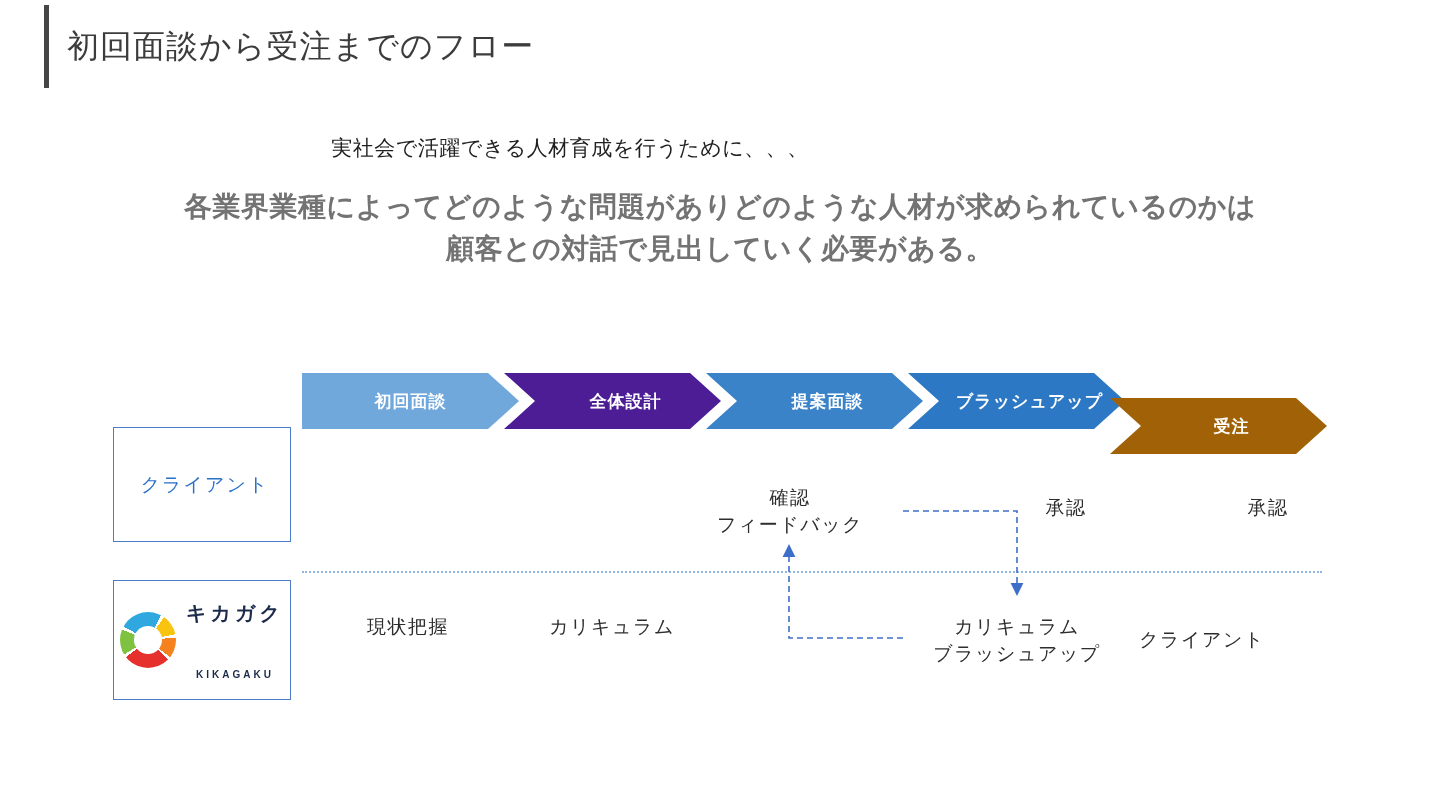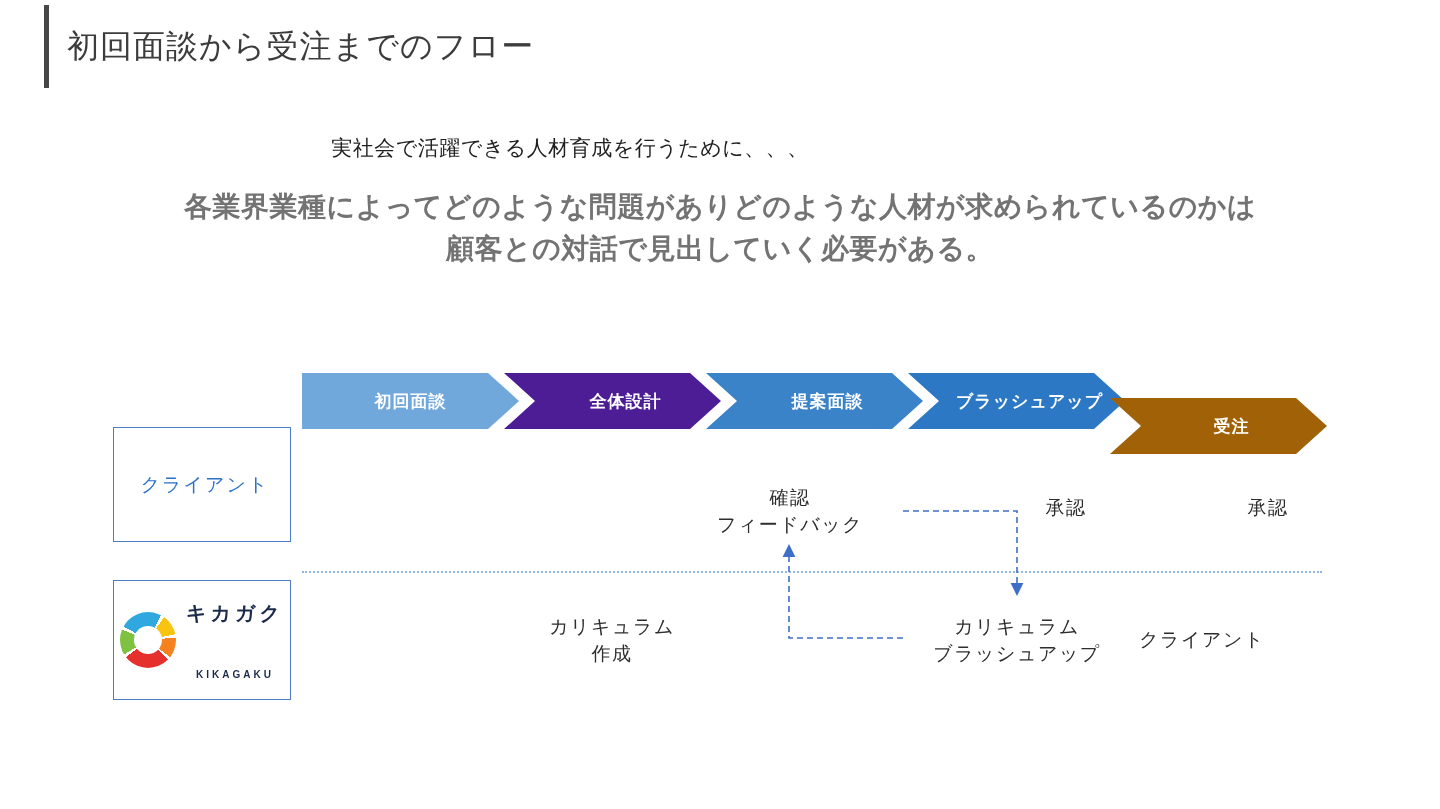--- a/index.html
+++ b/index.html
@@ -155,24 +155,24 @@
   <div>フィードバック</div>
 </div>
 <div class="flow-label fl-approval1">
   <div>承認</div>
 </div>
 <div class="flow-label fl-approval2">
   <div>承認</div>
 </div>
 
 <div class="flow-label fl-genjou">
+  <div>現状把握</div>
 </div>
 <div class="flow-label fl-currmake">
   <div>カリキュラム</div>
-  <div>作成</div>
 </div>
 <div class="flow-label fl-currbrush">
   <div>カリキュラム</div>
   <div>ブラッシュアップ</div>
 </div>
 <div class="flow-label fl-contract">
   <div>クライアント</div>
 </div>
 
 <svg class="connectors" viewBox="0 0 1440 809" xmlns="http://www.w3.org/2000/svg">

